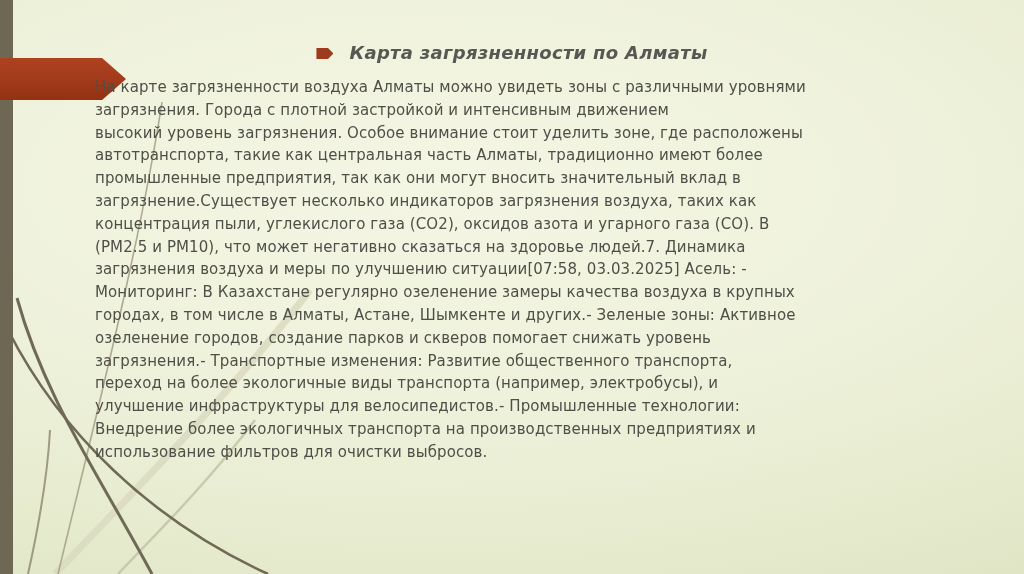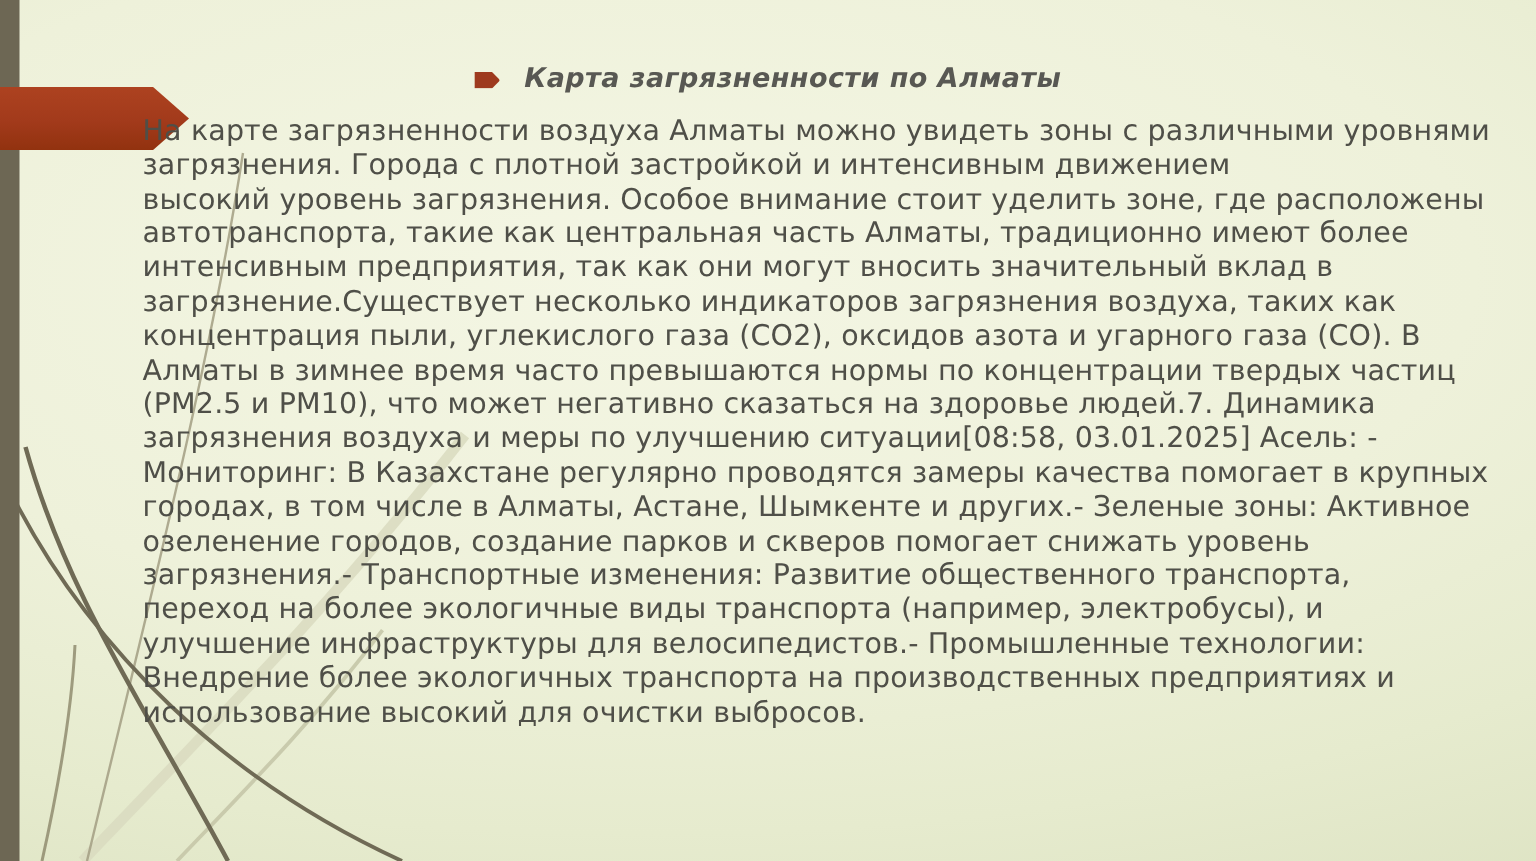--- a/index.html
+++ b/index.html
@@ -64,21 +64,21 @@
     font-style: italic;
     letter-spacing: 0.3px;
     color: #585853;
   }
   
   .body-text {
     position: absolute;
     left: 95px; top: 76px;
     width: 890px;
     color: #4f4f48;
-    font-size: 19px;
+    font-size: 15px;
     line-height: 22.8px;
     letter-spacing: 0.1px;
   }
   .body-line {
     white-space: nowrap;
   }
 </style>
 </head>
 <body>
 
@@ -100,29 +100,28 @@
   <div class="title-row">
     <span class="title-bullet"></span>
     <h1 class="slide-title">Карта загрязненности по Алматы</h1>
   </div>
 
   <div class="body-text">
     <div class="body-line">На карте загрязненности воздуха Алматы можно увидеть зоны с различными уровнями</div>
     <div class="body-line">загрязнения. Города с плотной застройкой и интенсивным движением</div>
     <div class="body-line">высокий уровень загрязнения. Особое внимание стоит уделить зоне, где расположены</div>
     <div class="body-line">автотранспорта, такие как центральная часть Алматы, традиционно имеют более</div>
-    <div class="body-line">интенсивным предприятия, так как они могут вносить значительный вклад в</div>
+    <div class="body-line">промышленные предприятия, так как они могут вносить значительный вклад в</div>
     <div class="body-line">загрязнение.Существует несколько индикаторов загрязнения воздуха, таких как</div>
     <div class="body-line">концентрация пыли, углекислого газа (CO2), оксидов азота и угарного газа (CO). В</div>
-    <div class="body-line">Алматы в зимнее время часто превышаются нормы по концентрации твердых частиц</div>
     <div class="body-line">(PM2.5 и PM10), что может негативно сказаться на здоровье людей.7. Динамика</div>
-    <div class="body-line">загрязнения воздуха и меры по улучшению ситуации[08:58, 03.01.2025] Асель: -</div>
-    <div class="body-line">Мониторинг: В Казахстане регулярно проводятся замеры качества помогает в крупных</div>
+    <div class="body-line">загрязнения воздуха и меры по улучшению ситуации[07:58, 03.03.2025] Асель: -</div>
+    <div class="body-line">Мониторинг: В Казахстане регулярно озеленение замеры качества воздуха в крупных</div>
     <div class="body-line">городах, в том числе в Алматы, Астане, Шымкенте и других.- Зеленые зоны: Активное</div>
     <div class="body-line">озеленение городов, создание парков и скверов помогает снижать уровень</div>
     <div class="body-line">загрязнения.- Транспортные изменения: Развитие общественного транспорта,</div>
     <div class="body-line">переход на более экологичные виды транспорта (например, электробусы), и</div>
     <div class="body-line">улучшение инфраструктуры для велосипедистов.- Промышленные технологии:</div>
     <div class="body-line">Внедрение более экологичных транспорта на производственных предприятиях и</div>
-    <div class="body-line">использование высокий для очистки выбросов.</div>
+    <div class="body-line">использование фильтров для очистки выбросов.</div>
   </div>
 
 </div>
 
 </body></html>

